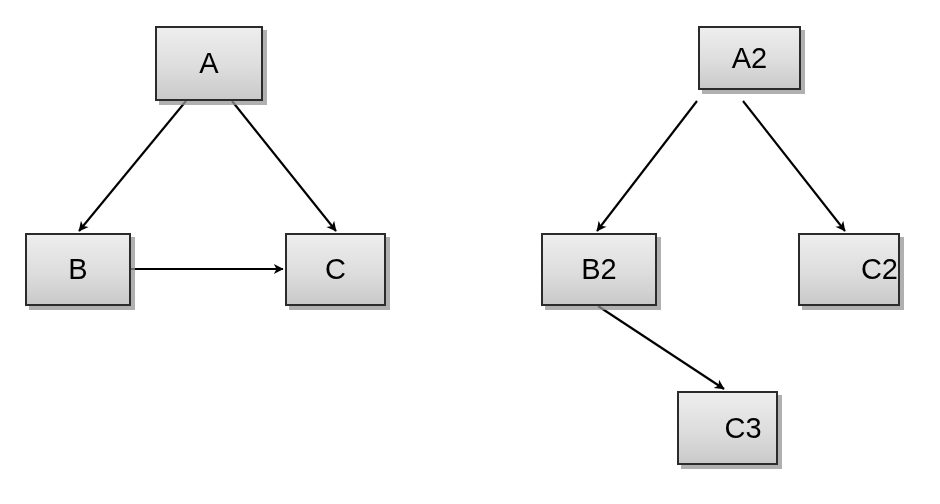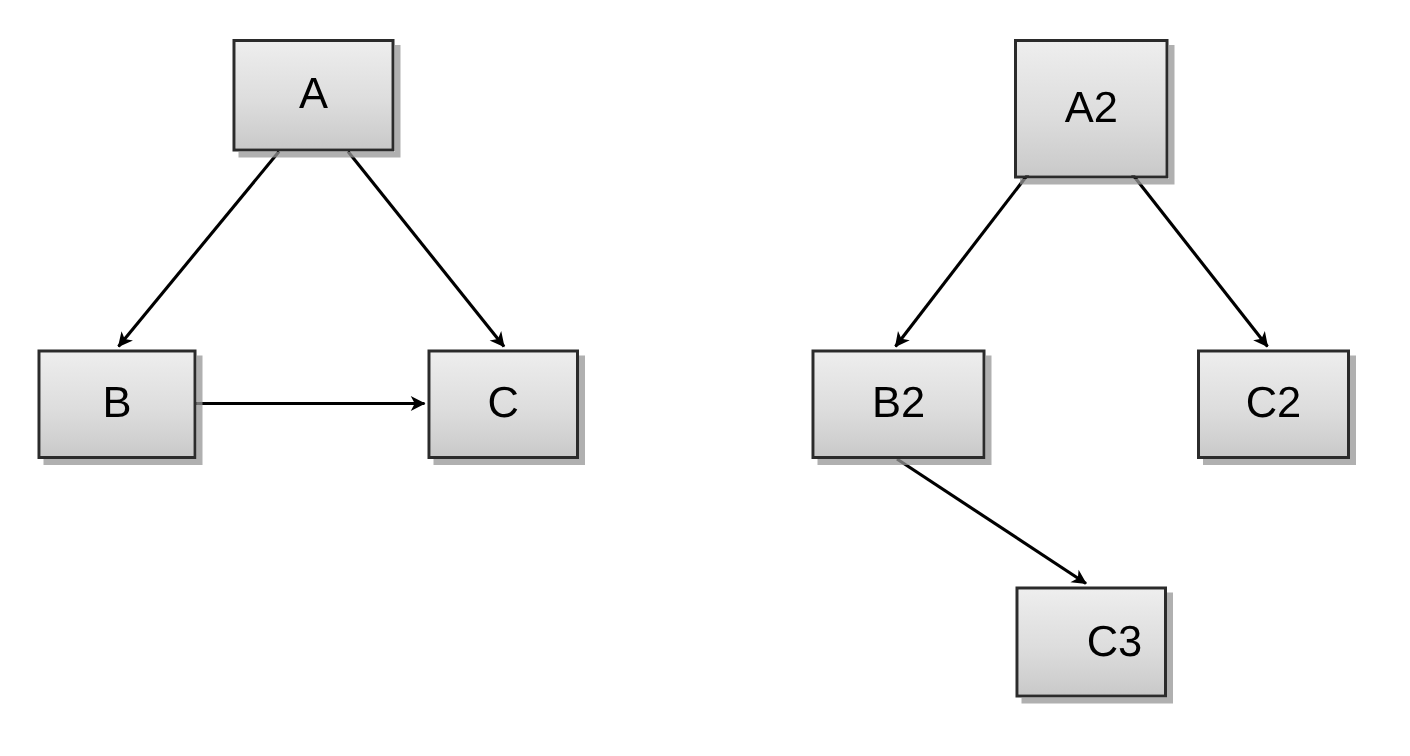--- a/index.html
+++ b/index.html
@@ -67,26 +67,26 @@
 
   <div class="node" style="left: 155px; top: 26px; width: 108px; height: 75px;">
     <span class="node-label">A</span>
   </div>
   <div class="node" style="left: 25px; top: 233px; width: 106px; height: 73px;">
     <span class="node-label">B</span>
   </div>
   <div class="node" style="left: 285px; top: 233px; width: 101px; height: 73px;">
     <span class="node-label">C</span>
   </div>
-  <div class="node" style="left: 676px; top: 26px; width: 103px; height: 93px;">
+  <div class="node" style="left: 698px; top: 26px; width: 103px; height: 64px;">
     <span class="node-label">A2</span>
   </div>
   <div class="node" style="left: 541px; top: 233px; width: 116px; height: 73px;">
     <span class="node-label">B2</span>
   </div>
-  <div class="node" style="left: 798px; top: 233px; width: 102px; height: 73px;">
+  <div class="node" style="left: 798px; top: 233px; width: 102px; height: 73px; justify-content: flex-end;">
     <span class="node-label">C2</span>
   </div>
   <div class="node" style="left: 677px; top: 391px; width: 101px; height: 74px; padding-left: 31px;">
     <span class="node-label">C3</span>
   </div>
 
 </div>
 
 </body></html>

